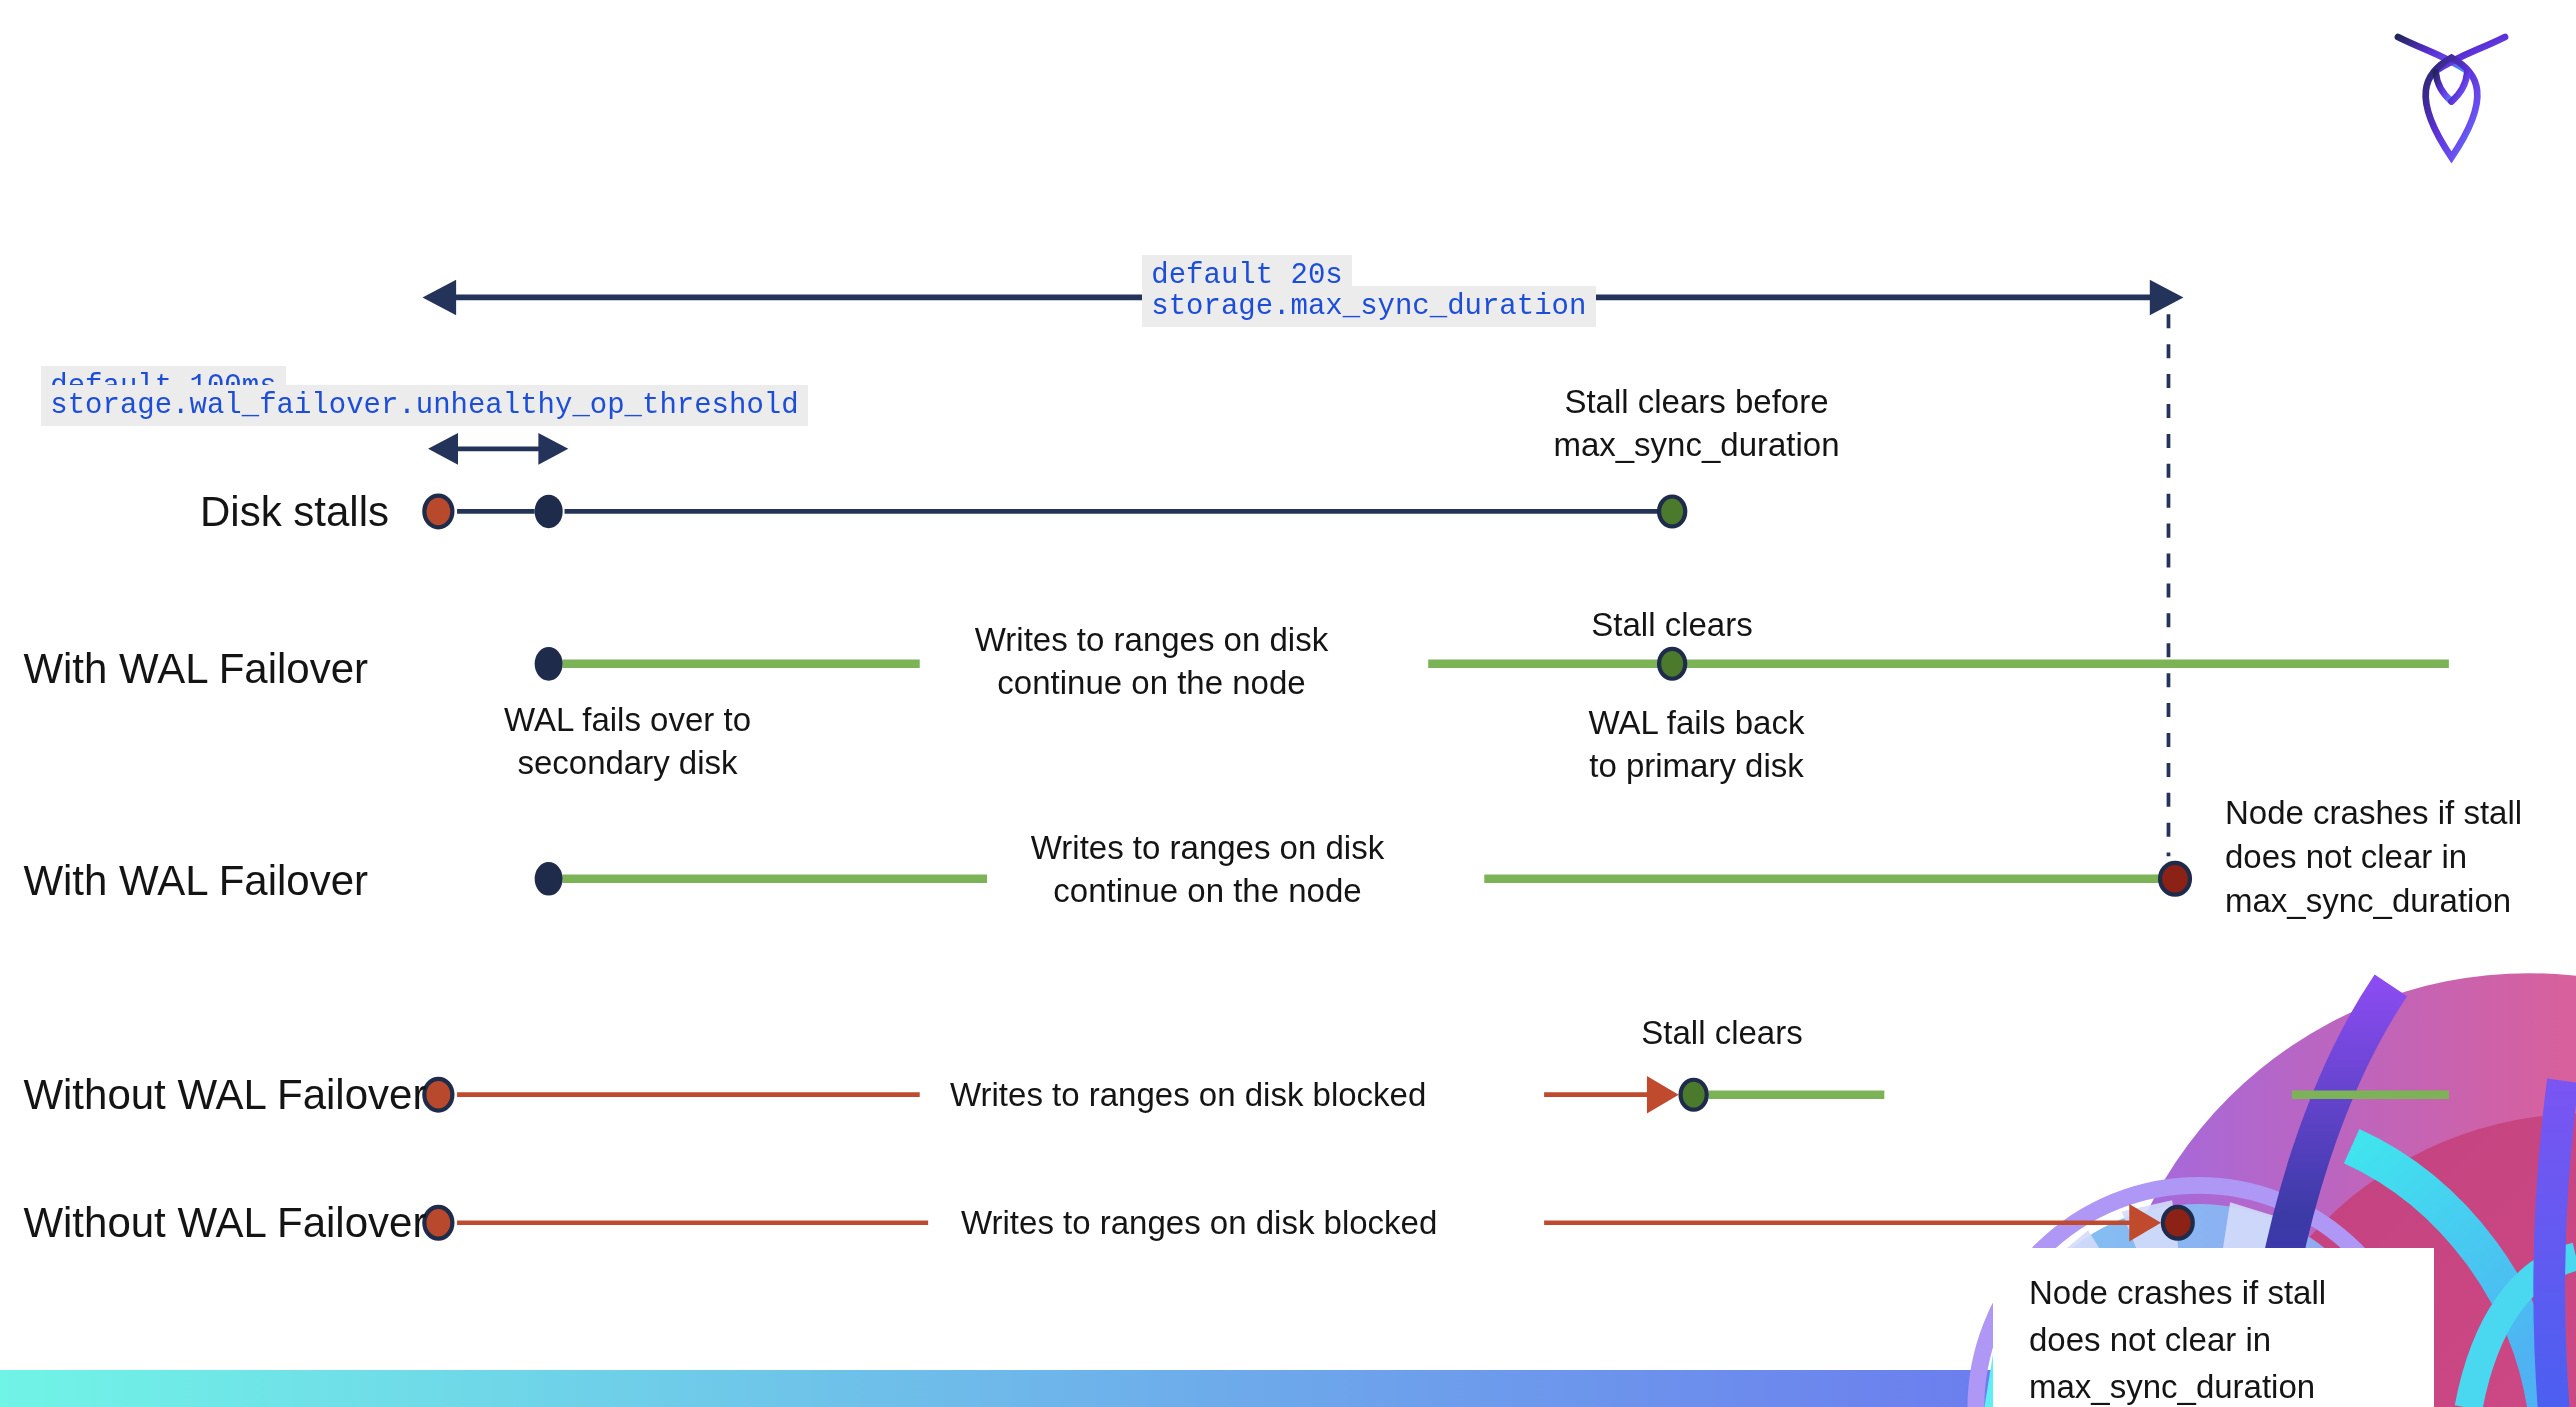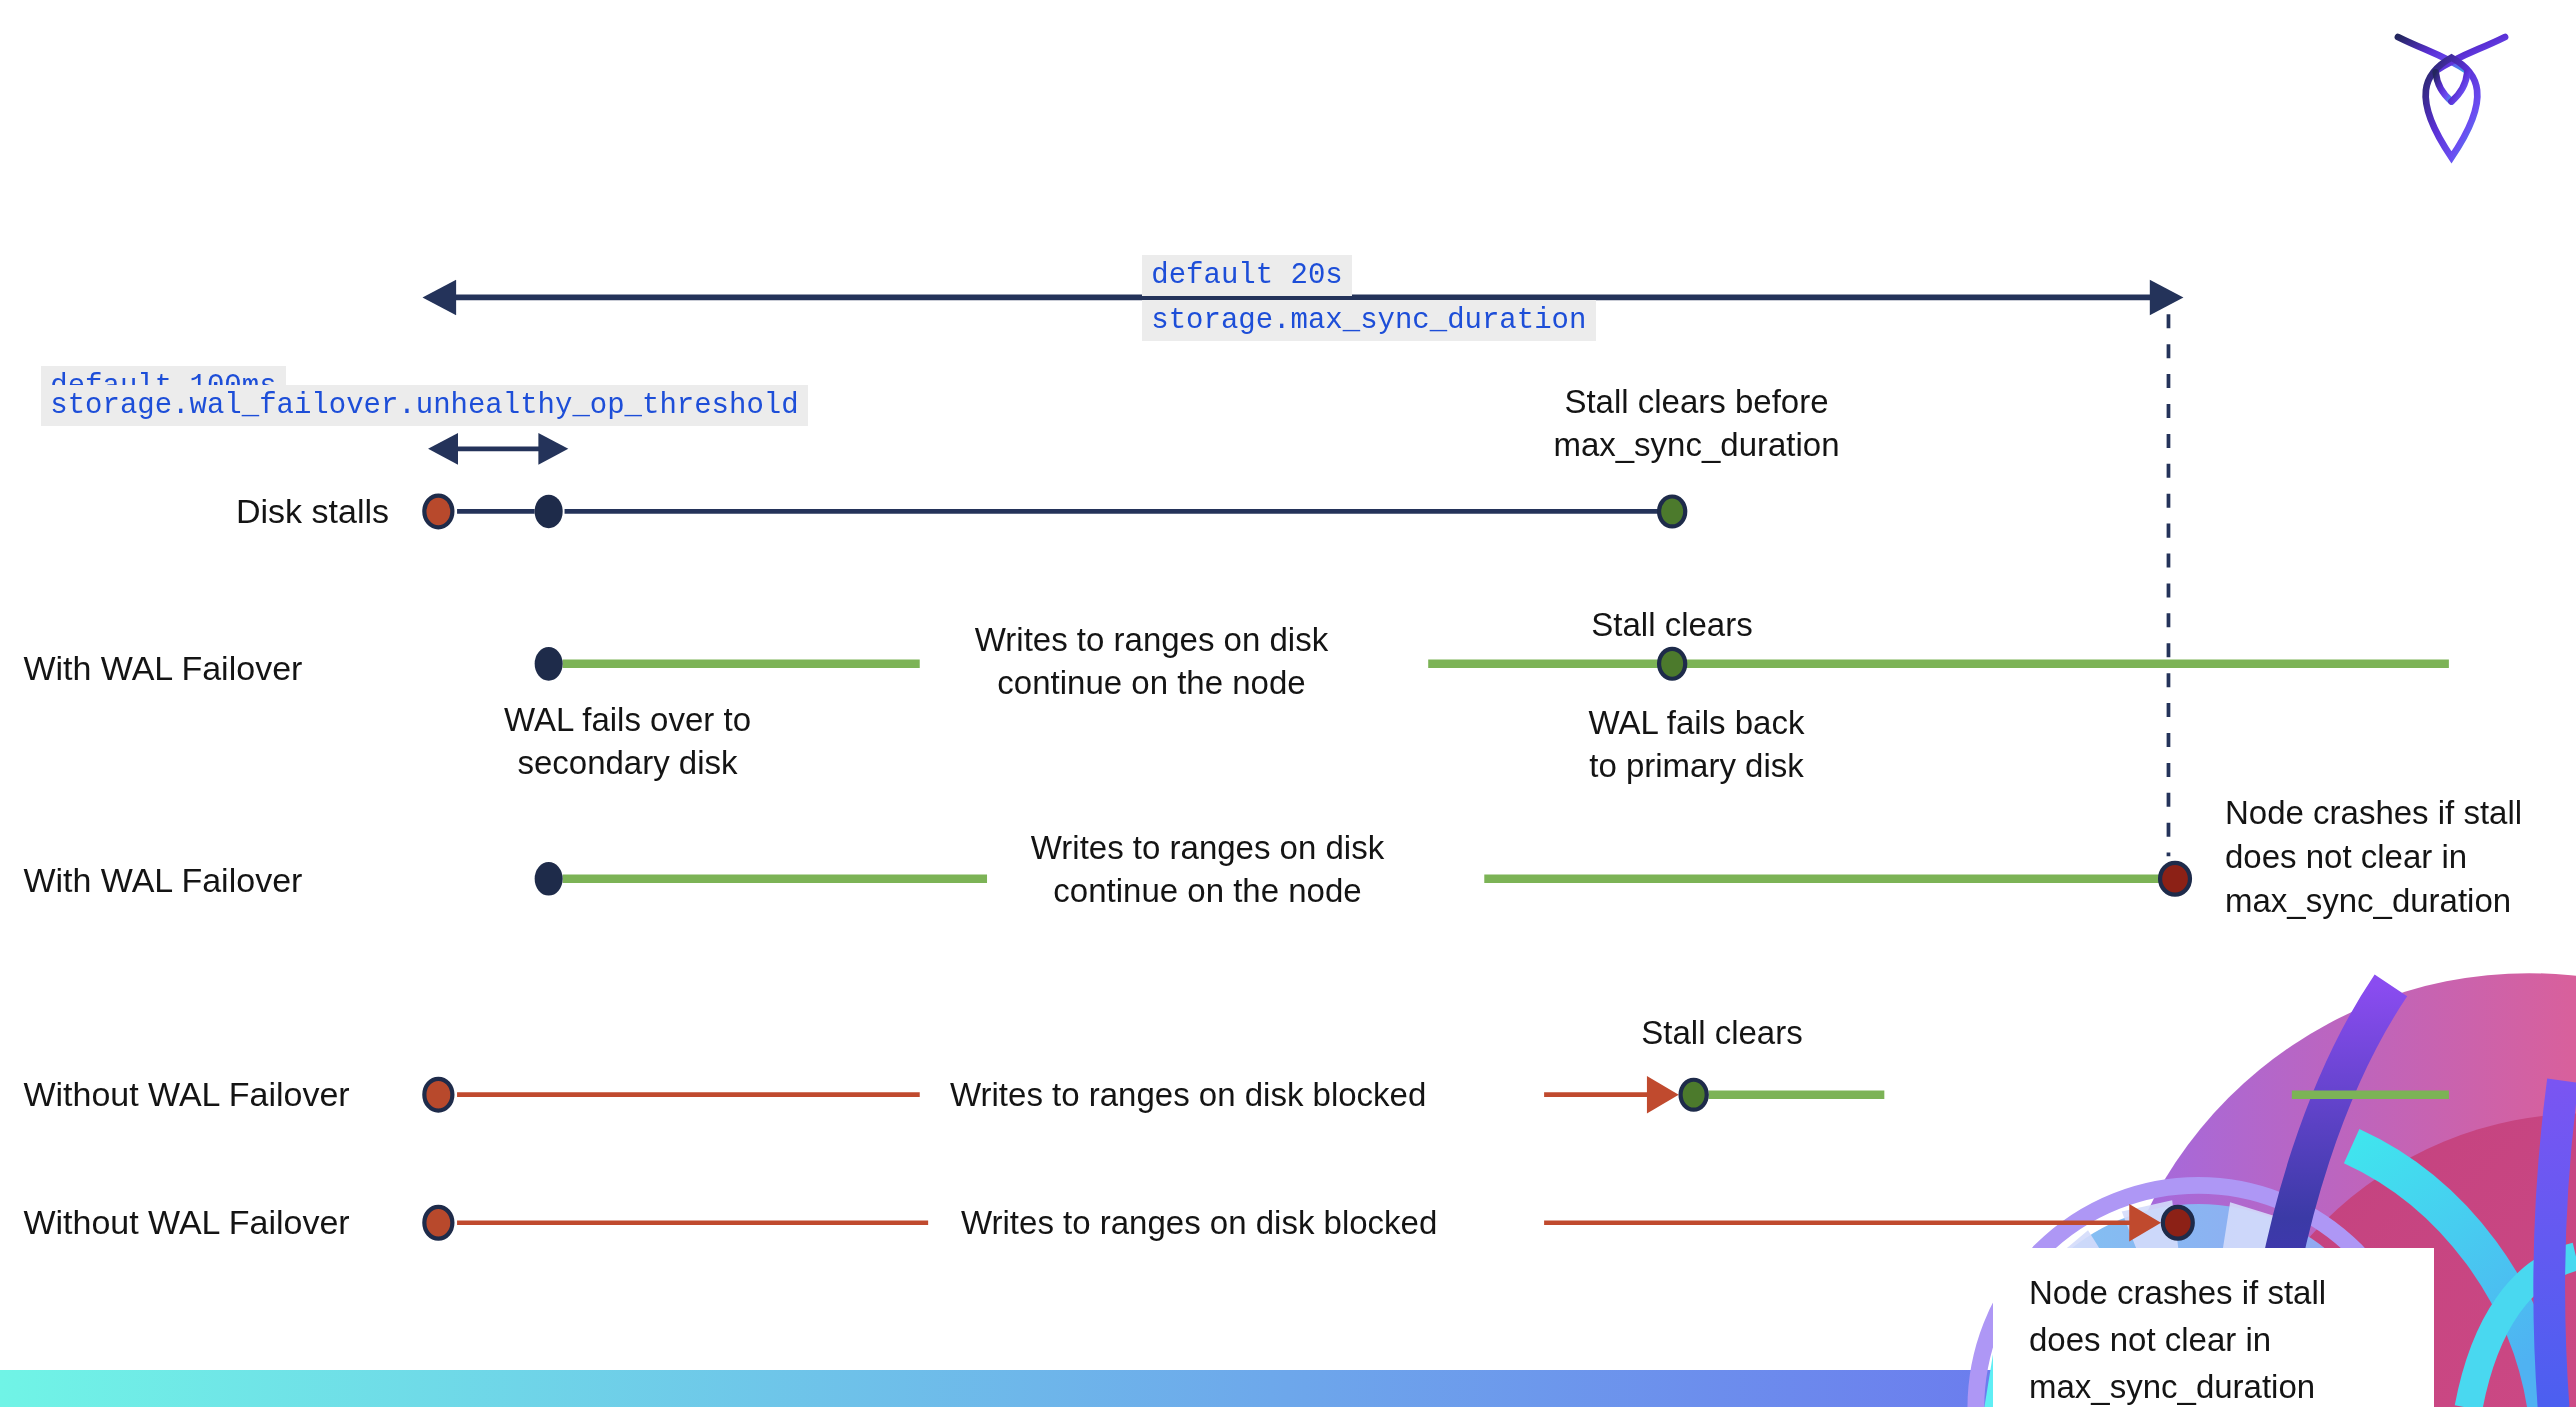--- a/index.html
+++ b/index.html
@@ -2,21 +2,21 @@
 <html style="--navy: #24335a; --dot-navy: #1e2b4a; --green: #7cb356; --green-dot: #4c7a2c; --red: #c04a2e; --red-dot: #b8492c; --crash-red: #8c2116; --code-bg: #ececec; --bar-left: #70f4e6; --bar-right: #6a5af0; --art-pink: #e85d97; --art-magenta: #cc4680; --art-purple: #8a4cf0; --art-cyan: #40e4ee; --art-dome: #97a2f2;font-size:15px"><head>
 <meta charset="utf-8">
 <style>
   html,body{margin:0;padding:0;background:#fff;}
   #slide{position:relative;width:2576px;height:1408px;background:#ffffff;overflow:hidden;
          font-family:"Liberation Sans", sans-serif;color:#141414;}
   .abs{position:absolute;}
   #title{left:65px;top:37px;font-size:95px;font-weight:bold;letter-spacing:-1.9px;color:#0a0a0a;z-index:4;}
   .code{position:absolute;display:inline-block;background:var(--code-bg);color:#1d4ed8;
         font-family:"Liberation Mono", monospace;font-size:29px;line-height:32px;padding:4.7px 9.3px;z-index:3;}
-  .lbl{position:absolute;font-size:34px;line-height:41px;z-index:3;}
+  .lbl{position:absolute;font-size:42px;line-height:41px;z-index:3;}
   .ann{position:absolute;font-size:33px;line-height:43px;text-align:center;white-space:pre-line;z-index:3;}
   .ann-left{text-align:left;}
   .nowrap{white-space:nowrap;text-align:right;}
   #bottom-bar{left:0;top:1370px;width:2576px;height:37px;z-index:0;
       background:linear-gradient(90deg,var(--bar-left),var(--bar-right));}
   #art{left:1931px;top:931px;z-index:1;}
   #diagram{left:0;top:0;z-index:2;}
   #crash-box{left:1993px;top:1248px;width:441px;height:160px;background:#ffffff;z-index:3;
       box-sizing:border-box;padding:20.6px 0 0 36px;}
   #crash-box .ann{position:static;text-align:left;font-size:33px;line-height:47px;}
@@ -142,21 +142,21 @@
       <path d="M 6 9 C 28 20 44 24 63 37"></path>
       <path d="M 94 9 C 72 20 56 24 37 37"></path>
       <path d="M 50 26 C 72 38 84 58 50 108 C 16 58 28 38 50 26 Z"></path>
       <path d="M 50 108 L 50 60"></path>
       <path d="M 50 62 C 43 56 38 48 37 38"></path>
       <path d="M 50 62 C 57 56 62 48 63 38"></path>
     </g>
   </svg>
 
   <span class="code" style="left:1142px;top:255px;">default 20s</span>
-  <span class="code" style="left:1142px;top:300px;">storage.max_sync_duration</span>
+  <span class="code" style="left:1142px;top:286px;">storage.max_sync_duration</span>
   <span class="code" style="left:41px;top:336px;margin-top:30px;">default 100ms</span>
   <span class="code" style="left:41px;top:385px;">storage.wal_failover.unhealthy_op_threshold</span>
 
   <div class="lbl" style="left:140px;top:491px;width:249px;text-align:right;">Disk stalls</div>
   <div class="lbl" style="left:23.4px;top:648px;">With WAL Failover</div>
   <div class="lbl" style="left:23.4px;top:860px;">With WAL Failover</div>
   <div class="lbl" style="left:23.4px;top:1074px;">Without WAL Failover</div>
   <div class="lbl" style="left:23.4px;top:1202px;">Without WAL Failover</div>
 
   <div class="ann" style="left:1416px;top:380px;width:561px;">Stall clears before

